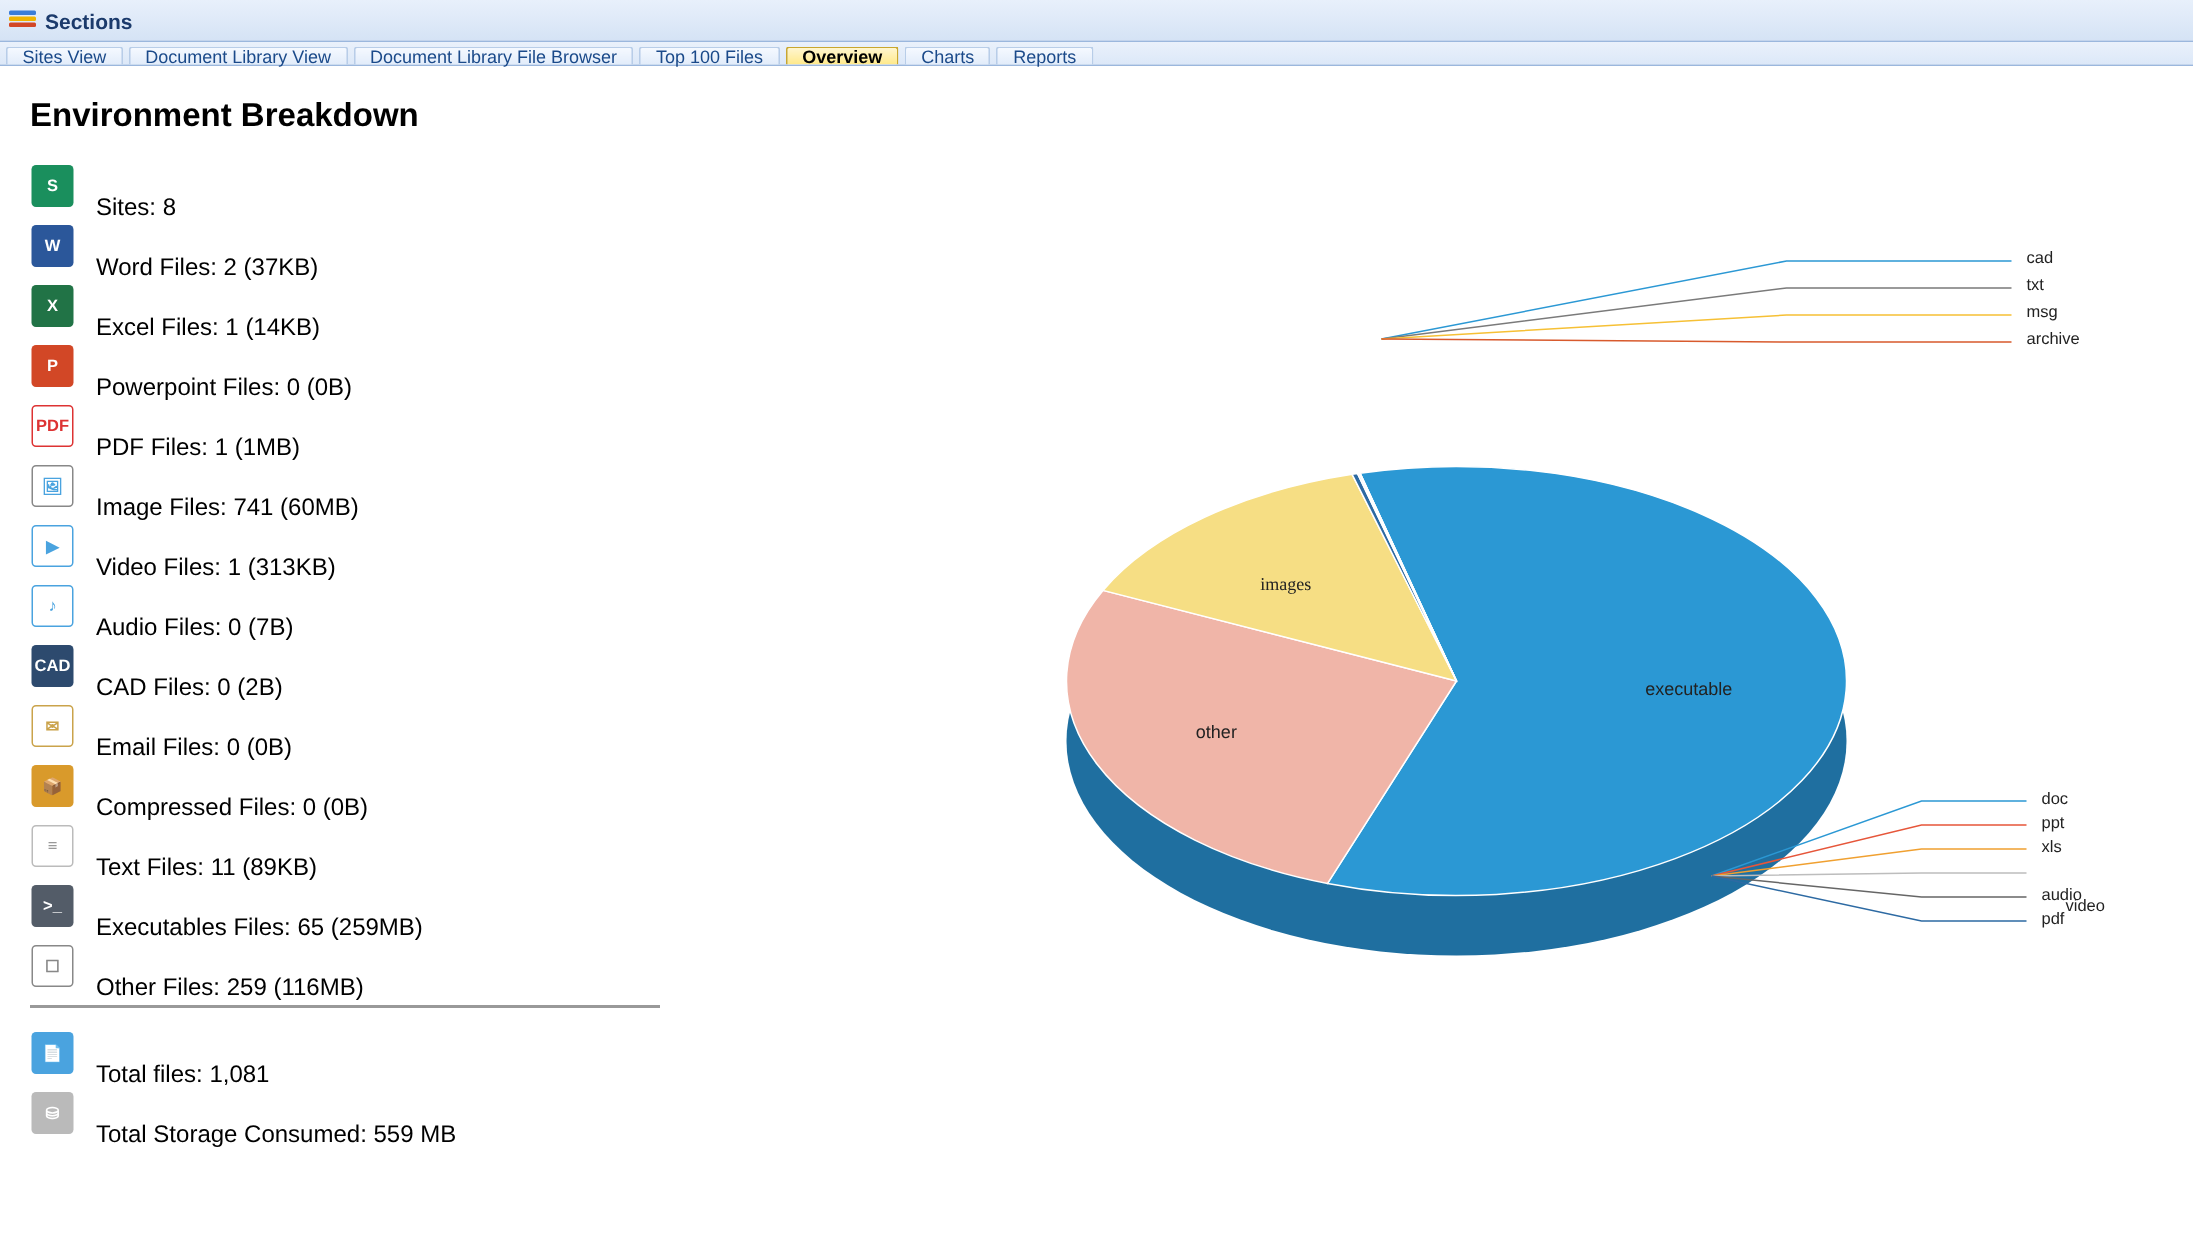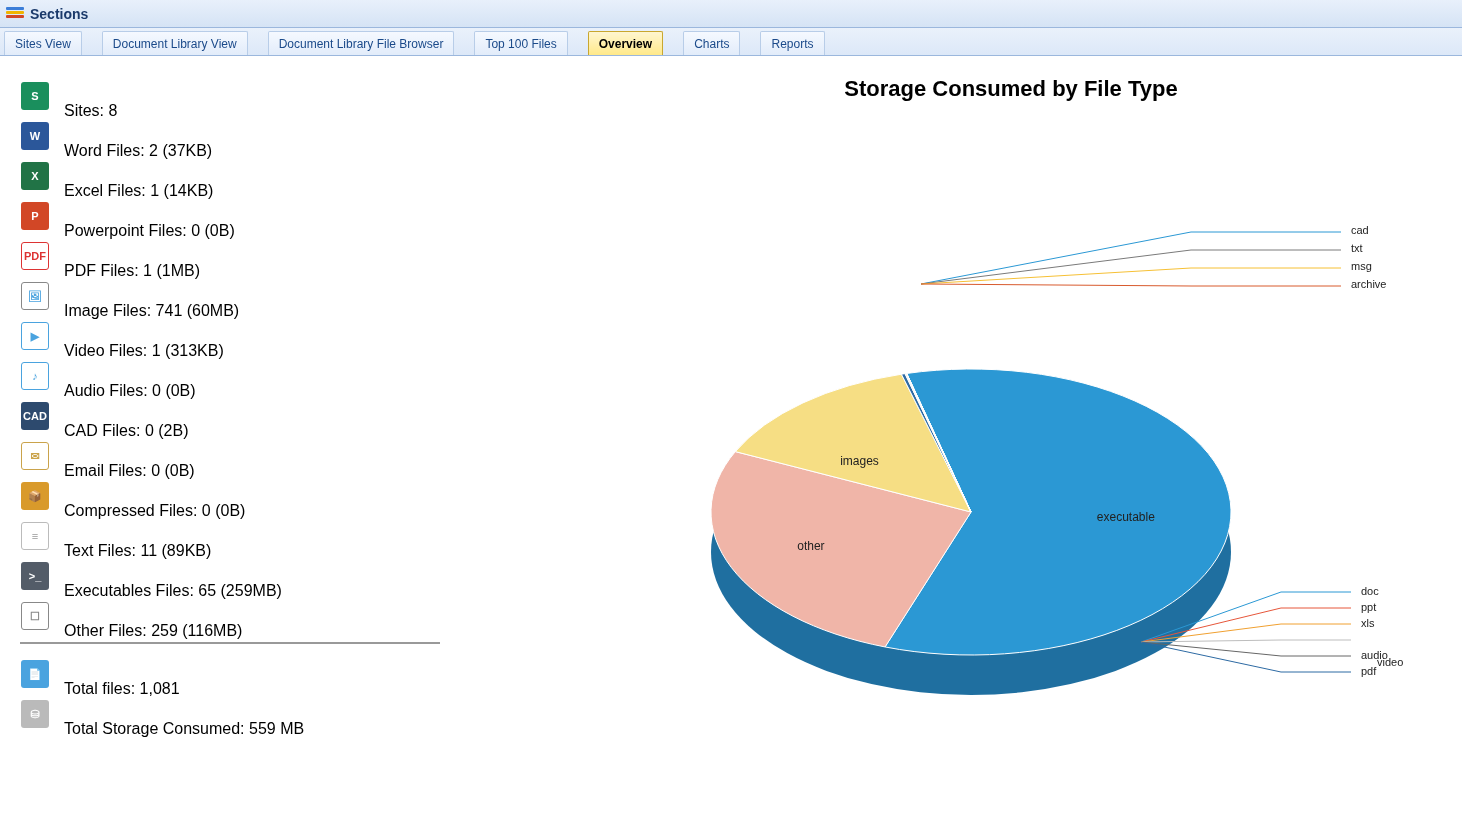--- a/index.html
+++ b/index.html
@@ -21,25 +21,25 @@
   }
   .header .app-icon {
     width: 18px; height: 14px; margin-right: 6px;
     display: flex; flex-direction: column; gap:1px;
   }
   .header .app-icon span { display:block; height:3px; border-radius:1px;}
   .header .title { font-weight: bold; color: #1b3a6b; font-size: 14px;}
   .tabbar {
     background: linear-gradient(#eaf1fb, #dce8f8);
     border-bottom: 1px solid #9bb7dd;
-    height: 28px;
+    height: 16px;
     display: flex;
     align-items: stretch;
     padding: 0 4px;
-    gap: 20px;
+    gap: 4px;
   }
   .tab {
     display: flex; align-items: center;
     padding: 0 10px;
     font-size: 12px;
     color: #1b4a8a;
     border: 1px solid transparent;
     border-bottom: none;
     border-radius: 2px 2px 0 0;
     cursor: pointer;
@@ -125,20 +125,21 @@
     <div class="tab">Document Library View</div>
     <div class="tab">Document Library File Browser</div>
     <div class="tab">Top 100 Files</div>
     <div class="tab active">Overview</div>
     <div class="tab">Charts</div>
     <div class="tab">Reports</div>
   </div>
 
 <div class="content">
   <div class="left">
+    <h2>Environment Breakdown</h2>
     <div id="stat-rows">
         <div class="stat-row">
           <div class="icon">
             <div class="ico ico-sp">S</div>
           </div>
           <div class="text">Sites: 8</div>
         </div>
         <div class="stat-row">
           <div class="icon">
             <div class="ico ico-word">W</div>
@@ -172,21 +173,21 @@
         <div class="stat-row">
           <div class="icon">
             <div class="ico ico-vid">▶</div>
           </div>
           <div class="text">Video Files: 1 (313KB)</div>
         </div>
         <div class="stat-row">
           <div class="icon">
             <div class="ico ico-aud">♪</div>
           </div>
-          <div class="text">Audio Files:  0 (0B)</div>
+          <div class="text">Audio Files:  0 (7B)</div>
         </div>
         <div class="stat-row">
           <div class="icon">
             <div class="ico ico-cad">CAD</div>
           </div>
           <div class="text">CAD Files: 0 (2B)</div>
         </div>
         <div class="stat-row">
           <div class="icon">
             <div class="ico ico-mail">✉</div>
@@ -228,36 +229,35 @@
         </div>
         <div class="stat-row">
           <div class="icon">
             <div class="ico ico-db">⛁</div>
           </div>
           <div class="text">Total Storage Consumed:  559 MB</div>
         </div>
       </div>
   </div>
   <div class="right">
-    <h2 class="chart-title">Storage Consumed by File Type</h2>
     <div class="pie-wrap" id="pie-wrap">
         <svg width="640" height="640" class="pie-svg">
           <ellipse cx="300" cy="320" rx="260" ry="143" fill="#1f6fa0"></ellipse>
           <path d="M 300 280 L 235.67497059382407 141.44552369537777 A 260 143 0 1 1 214.03601966322685 414.95771082309193 Z" fill="#2b98d4" stroke="#fff" stroke-width="1"></path>
           <path d="M 300 280 L 214.03601966322685 414.95771082309193 A 260 143 0 0 1 64.33573331172292 219.59418980430212 Z" fill="#f0b5a8" stroke="#fff" stroke-width="1"></path>
           <path d="M 300 280 L 64.33573331172292 219.59418980430212 A 260 143 0 0 1 230.4181723742874 142.21608692434245 Z" fill="#f6de84" stroke="#fff" stroke-width="1"></path>
           <path d="M 300 280 L 230.4181723742874 142.21608692434245 A 260 143 0 0 1 234.03168962981516 141.67944815343546 Z" fill="#2d6aa3" stroke="#fff" stroke-width="1"></path>
           <path d="M 300 280 L 234.03168962981516 141.67944815343546 A 260 143 0 0 1 235.16556510013794 141.5173655092715 Z" fill="#bdbdbd" stroke="#fff" stroke-width="1"></path>
           <path d="M 300 280 L 235.16556510013794 141.5173655092715 A 260 143 0 0 1 235.48821834555616 141.47179138023824 Z" fill="#7a7a7a" stroke="#fff" stroke-width="1"></path>
           <path d="M 300 280 L 235.48821834555616 141.47179138023824 A 260 143 0 0 1 235.622386283245 141.45291174921348 Z" fill="#2b98d4" stroke="#fff" stroke-width="1"></path>
           <path d="M 300 280 L 235.622386283245 141.45291174921348 A 260 143 0 0 1 235.67315729506385 141.4457783553552 Z" fill="#f0a030" stroke="#fff" stroke-width="1"></path>
         </svg>
         <div class="slice-label" style="left: 465.853px; top: 387.73px;">executable</div>
         <div class="slice-label" style="left: 166.245px; top: 417.322px;">other</div>
-        <div class="slice-label" style="left: 209.168px; top: 332px;">images</div>
+        <div class="slice-label" style="left: 209.168px; top: 318px; font-family: Liberation Serif, serif;">images</div>
         <svg class="leader-line" width="800" height="700" style="left: 0px; top: 0px;">
           <polyline points="290,162 560,110 710,110" fill="none" stroke="#2b98d4" stroke-width="1"></polyline>
         </svg>
         <div class="leader-label" style="left: 720px; top: 102px;">cad</div>
         <svg class="leader-line" width="800" height="700" style="left: 0px; top: 0px;">
           <polyline points="290,162 560,128 710,128" fill="none" stroke="#7a7a7a" stroke-width="1"></polyline>
         </svg>
         <div class="leader-label" style="left: 720px; top: 120px;">txt</div>
         <svg class="leader-line" width="800" height="700" style="left: 0px; top: 0px;">
           <polyline points="290,162 560,146 710,146" fill="none" stroke="#f6c035" stroke-width="1"></polyline>

